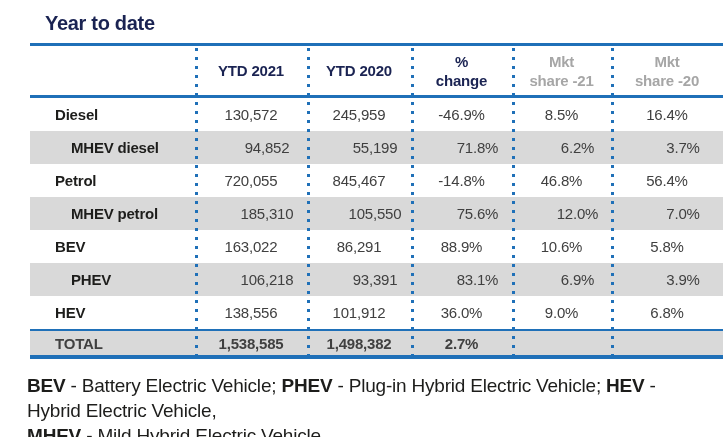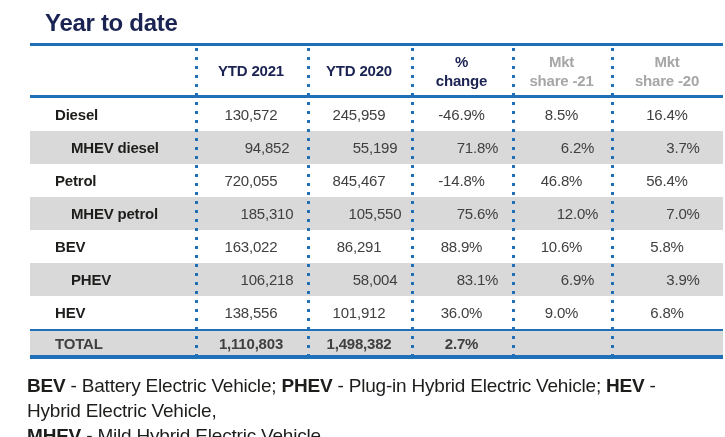--- a/index.html
+++ b/index.html
@@ -13,21 +13,21 @@
   *{box-sizing:border-box;margin:0;padding:0;}
   html,body{background:#ffffff;}
   body{
     width:725px;height:437px;overflow:hidden;
     font-family:"Liberation Sans","DejaVu Sans",sans-serif;
     -webkit-font-smoothing:antialiased;
   }
   .page{padding-top:10px;}
   h1.title{
     margin-left:45px;
-    font-size:24px;line-height:26px;
+    font-size:20px;line-height:26px;
     font-weight:bold;color:var(--navy);
     letter-spacing:-0.3px;
   }
   .table{
     position:relative;
     margin:7px 2px 0 30px;
     width:693px;
     border-top:3px solid var(--blue);
   }
   .row{
@@ -161,38 +161,38 @@
       <div class="cell val">163,022</div>
       <div class="cell val">86,291</div>
       <div class="cell val">88.9%</div>
       <div class="cell val">10.6%</div>
       <div class="cell val">5.8%</div>
     </div>
 
     <div class="row data alt">
       <div class="cell label">PHEV</div>
       <div class="cell val">106,218</div>
-      <div class="cell val">58,004</div>
+      <div class="cell val">93,391</div>
       <div class="cell val">83.1%</div>
       <div class="cell val">6.9%</div>
       <div class="cell val">3.9%</div>
     </div>
 
     <div class="row data">
       <div class="cell label">HEV</div>
       <div class="cell val">138,556</div>
       <div class="cell val">101,912</div>
       <div class="cell val">36.0%</div>
       <div class="cell val">9.0%</div>
       <div class="cell val">6.8%</div>
     </div>
 
     <div class="row total">
       <div class="cell label">TOTAL</div>
-      <div class="cell val">1,110,803</div>
+      <div class="cell val">1,538,585</div>
       <div class="cell val">1,498,382</div>
       <div class="cell val">2.7%</div>
       <div class="cell val"></div>
       <div class="cell val"></div>
     </div>
 
   </div>
 
   <p class="footnote"><span><b>BEV</b><span> - Battery Electric Vehicle; </span></span><span><b>PHEV</b><span> - Plug-in Hybrid Electric Vehicle; </span></span><span><b>HEV</b><span> - Hybrid Electric Vehicle,</span></span><br><span><b>MHEV</b><span> - Mild Hybrid Electric Vehicle</span></span></p>
 

